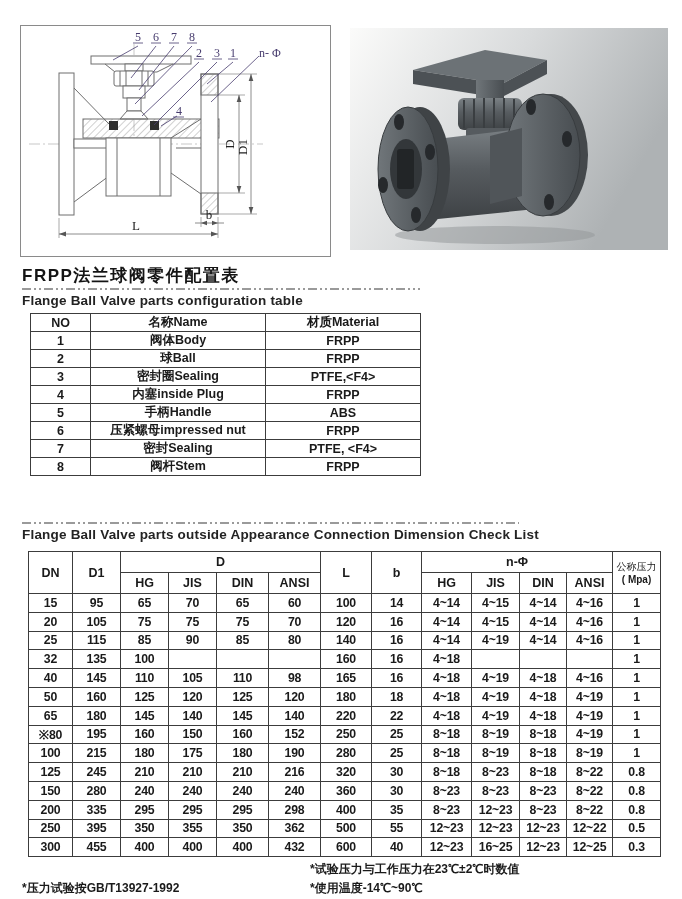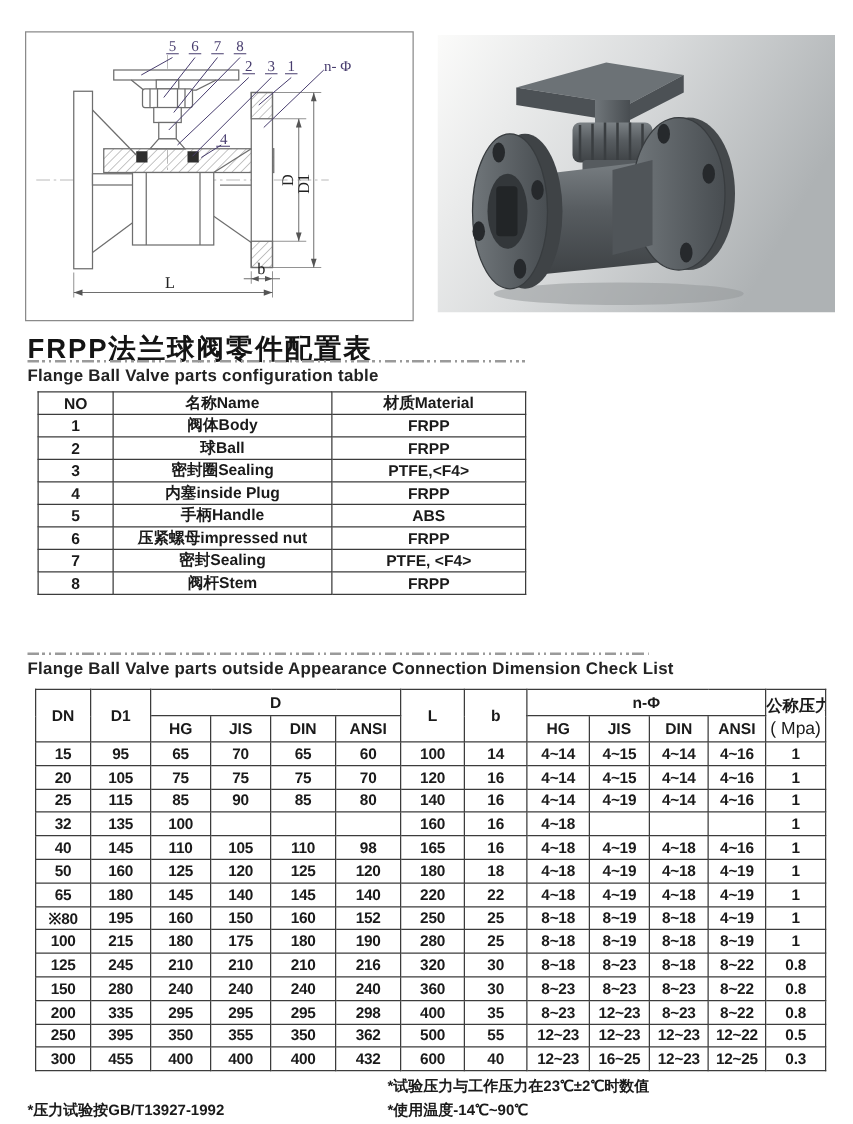--- a/index.html
+++ b/index.html
@@ -3,37 +3,37 @@
 <meta charset="utf-8">
 <style>
   * { margin:0; padding:0; box-sizing:border-box; }
   html,body { background:#fff; }
   body { font-family:"Liberation Sans", sans-serif; color:#111; }
   .page { position:relative; width:682px; height:899px; background:#ffffff; overflow:hidden; }
 
   .drawing-box { position:absolute; left:20px; top:25px; width:311px; height:232px; border:1px solid #8a8a8a; background:#fff; }
   .photo-box { position:absolute; left:350px; top:28px; width:318px; height:222px; }
 
-  .sec-title-zh { position:absolute; font-size:22px; font-weight:bold; letter-spacing:1.5px; color:#141414; white-space:nowrap; }
+  .sec-title-zh { position:absolute; font-size:17px; font-weight:bold; letter-spacing:1.5px; color:#141414; white-space:nowrap; }
   .sec-title-en { position:absolute; font-size:13.5px; font-weight:bold; color:#232323; letter-spacing:0.2px; white-space:nowrap; }
   .dashline { position:absolute; height:2px;
     background:repeating-linear-gradient(90deg,#9a9a9a 0 9px, transparent 9px 12px, #9a9a9a 12px 14px, transparent 14px 17px, #9a9a9a 17px 19px, transparent 19px 22px); }
 
   table { border-collapse:collapse; table-layout:fixed; }
   th, td { border:1px solid #3c3c3c; text-align:center; vertical-align:middle;
            font-weight:bold; color:#1a1a1a; overflow:hidden; white-space:nowrap; }
 
   .table1 { position:absolute; left:30px; top:313px; width:390px; font-size:12.5px; }
   .table1 th, .table1 td { height:18px; font-size:12.5px; }
 
   .table2 { position:absolute; left:28px; top:551px; width:632px; }
   .table2 th { height:21px; font-size:12.5px; }
   .table2 td { height:18.8px; font-size:12.3px; letter-spacing:-0.2px; }
-  .press-sub { font-size:14px; font-weight:normal; }
-  .press-main { font-size:13px; font-weight:bold; }
+  .press-sub { font-size:10px; font-weight:bold; }
+  .press-main { font-size:10px; font-weight:normal; }
 
   .footnote { position:absolute; font-size:12px; font-weight:bold; color:#1a1a1a; white-space:nowrap; }
 </style>
 </head>
 <body>
 
 <div class="page">
 
   <div class="drawing-box">
     <svg width="309" height="230" viewBox="0 0 309 230">

